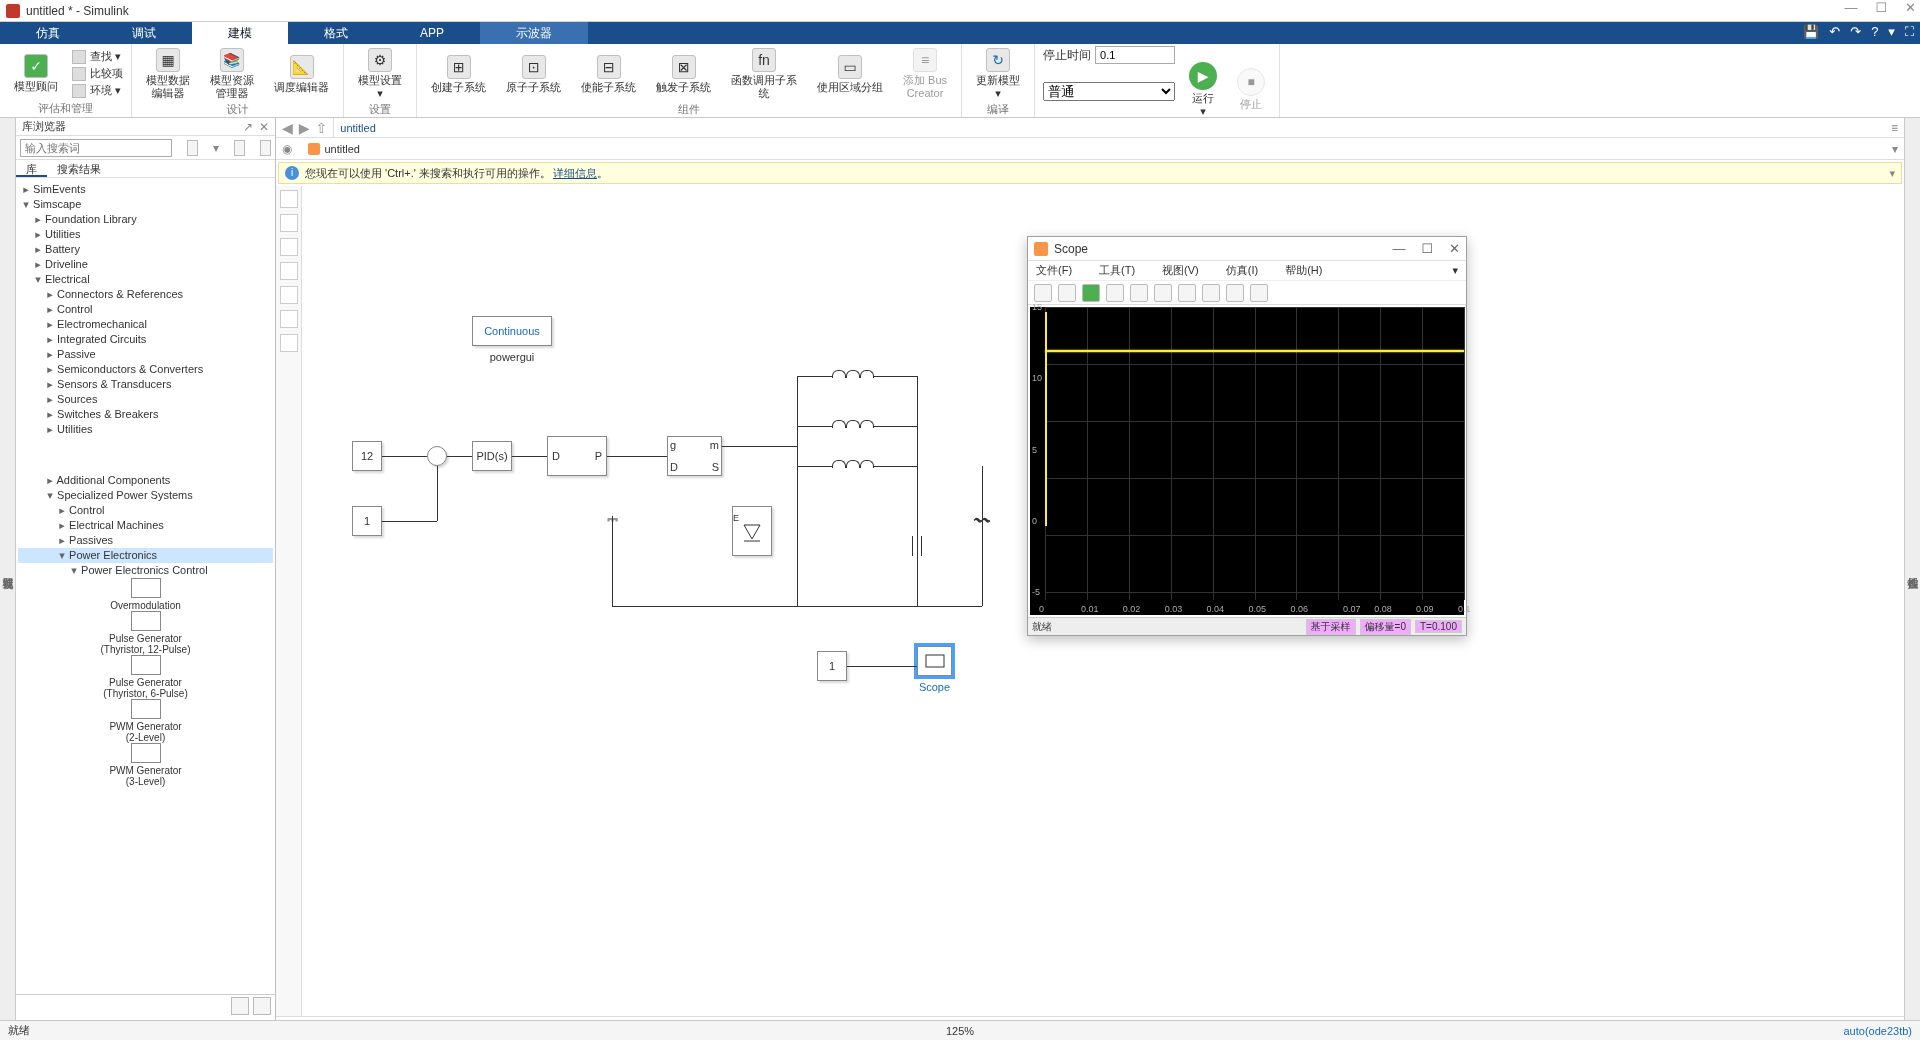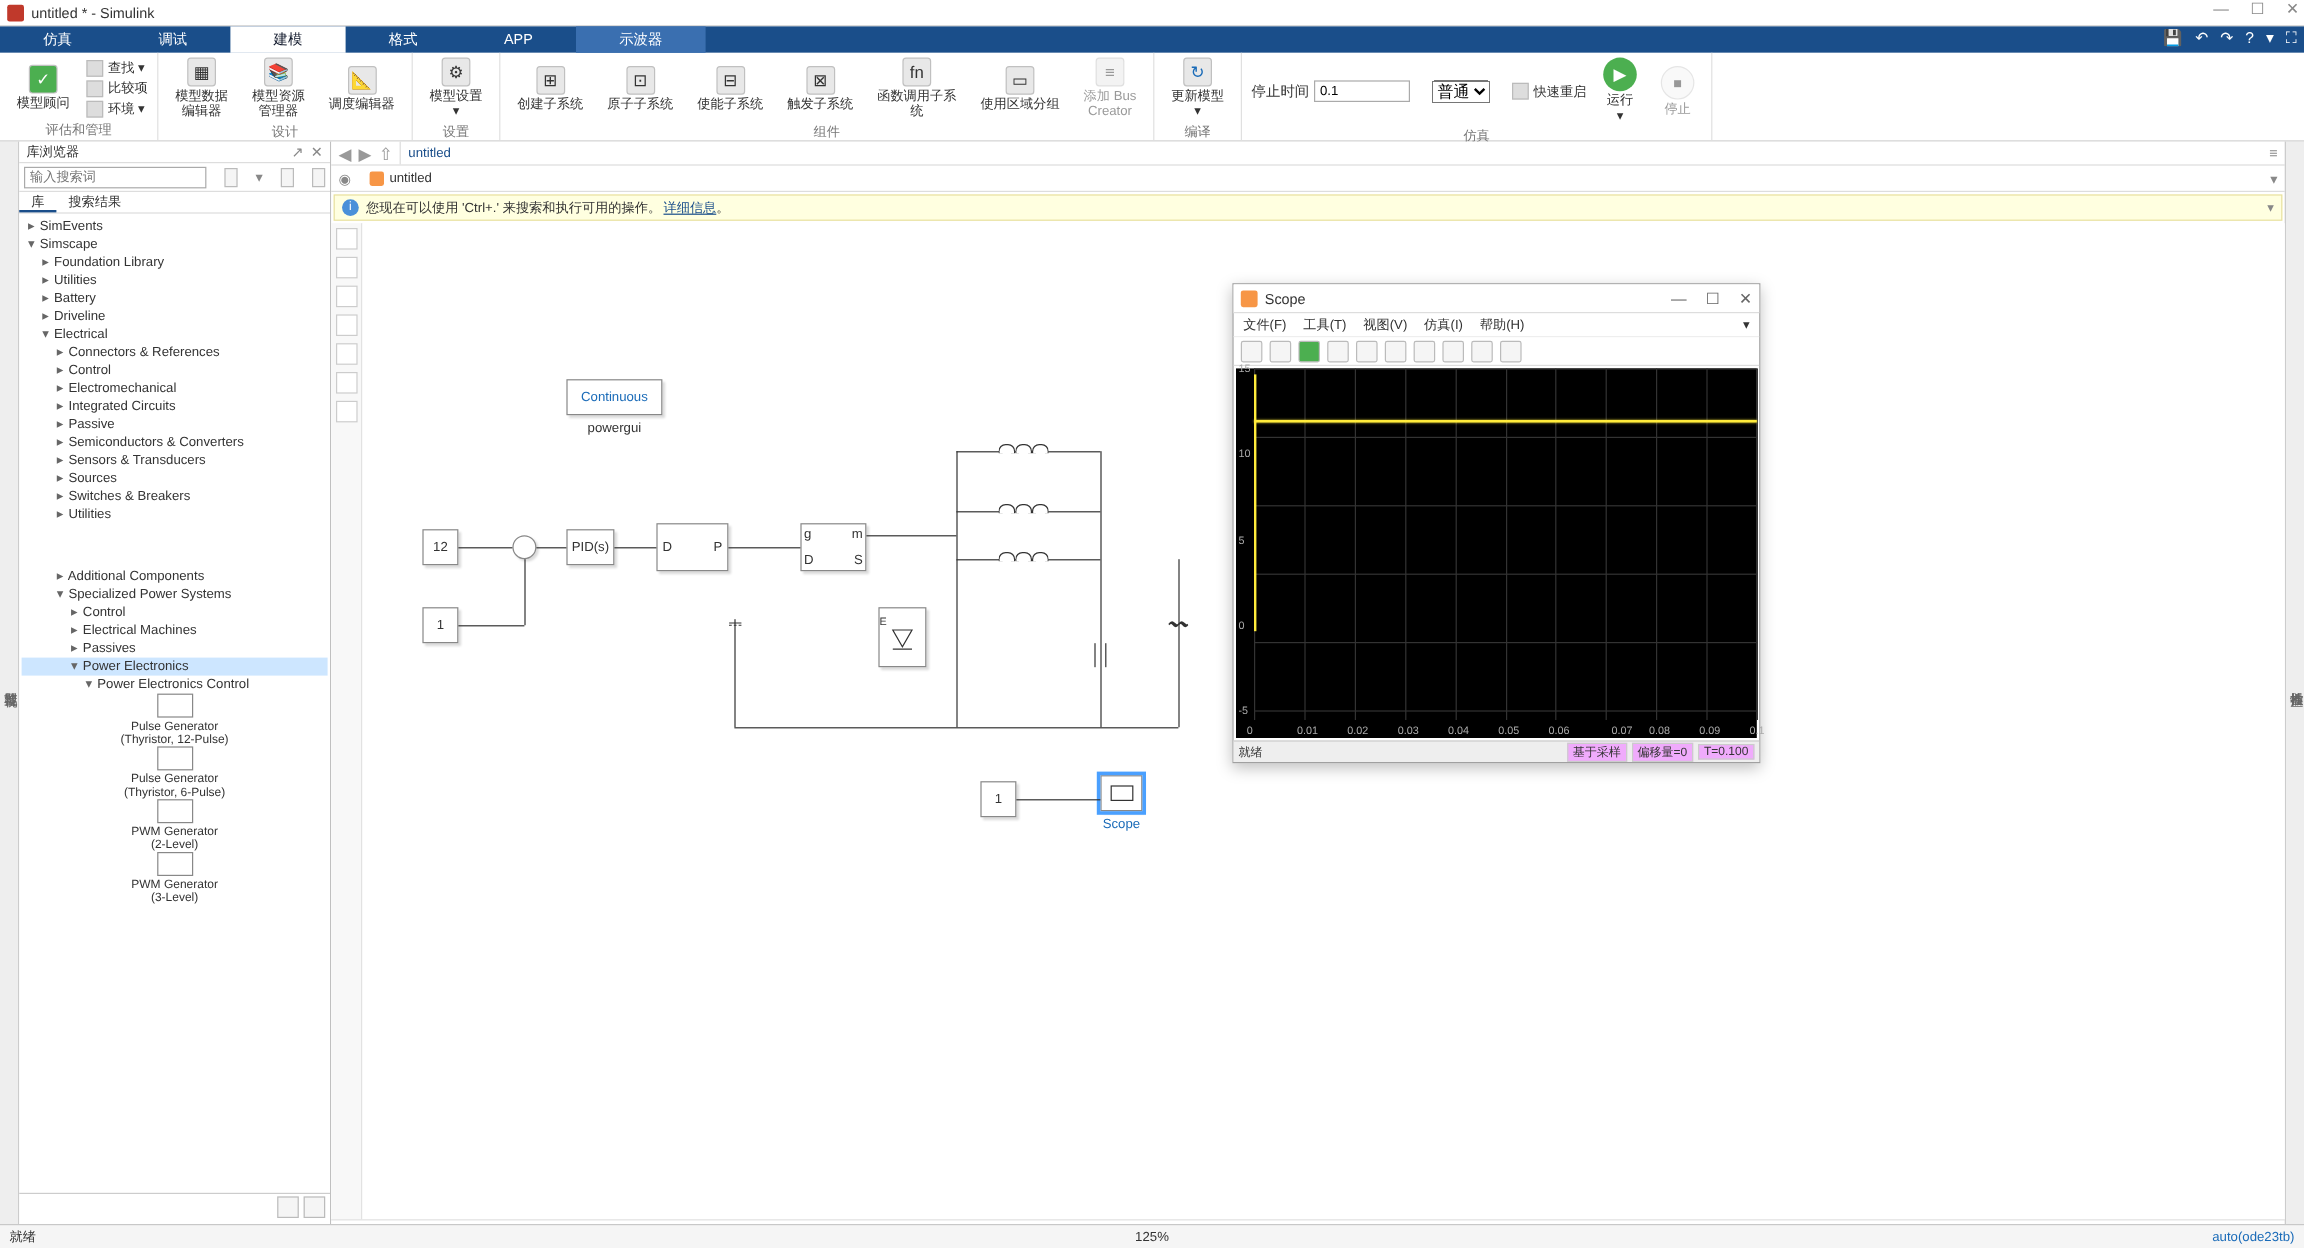--- a/index.html
+++ b/index.html
@@ -82,21 +82,21 @@
 .mlabel { position:absolute; font-size:11px; text-align:center; color:#333; }
 .wire { position:absolute; background:#333; }
 .indu { position:absolute; border:1px solid #333; border-bottom:none; border-radius:6px 6px 0 0; width:14px; height:8px; background:#fff; }
 .highlight { outline:3px solid #4aa0ff; }
 
 
 .scope { position:absolute; background:#fff; border:1px solid #a0a0a0; box-shadow:0 4px 12px rgba(0,0,0,0.25); display:flex; flex-direction:column; }
 .scope .stitle { height:24px; background:#fff; display:flex; align-items:center; padding:0 6px; border-bottom:1px solid #ddd; }
 .scope .stitle .slogo { width:14px; height:14px; background:#f79646; margin-right:6px; border-radius:2px; }
 .scope .stitle .swin { margin-left:auto; display:flex; gap:16px; color:#666; font-size:13px; }
-.scope .smenu { height:20px; display:flex; gap:14px; padding:0 8px; font-size:11px; align-items:center; border-bottom:1px solid #eee; }
+.scope .smenu { height:20px; display:flex; gap:27px; padding:0 8px; font-size:11px; align-items:center; border-bottom:1px solid #eee; }
 .scope .stool { height:24px; display:flex; gap:6px; padding:2px 6px; border-bottom:1px solid #ddd; align-items:center; }
 .scope .stool div { width:18px; height:18px; border:1px solid #bbb; background:#f5f5f5; border-radius:2px; }
 .scope .stool .play { background:#4caf50; }
 .scope .splot { flex:1; background:#000; position:relative; margin:2px; }
 .scope .grid-v { position:absolute; top:0; bottom:15px; width:1px; background:#333; }
 .scope .grid-h { position:absolute; left:15px; right:0; height:1px; background:#333; }
 .scope .trace { position:absolute; height:1px; background:#ffeb3b; box-shadow:0 0 2px #ffeb3b; }
 .scope .ytick { position:absolute; left:2px; font-size:9px; color:#aaa; }
 .scope .xtick { position:absolute; bottom:1px; font-size:9px; color:#aaa; }
 .scope .sstatus { height:18px; background:#eee; border-top:1px solid #ccc; display:flex; align-items:center; font-size:10px; padding:0 4px; }
@@ -236,21 +236,21 @@
           <div class="ricon" style="color:#1a6bb8">↻</div>
           <div class="rtxt">更新模型
 ▾</div>
         </div>
     </div>
     <div class="rgroup-label">编译</div>
   </div>
 
   <div class="rgroup">
     <div class="rgroup-body">
-      <div style="display:flex;flex-direction:row;gap:18px">
+      <div style="display:flex;flex-direction:column;gap:18px">
         <div class="stopfield">
             <span>停止时间</span>
             <input value="0.1" style="">
           </div>
         <select><option>普通</option></select>
         <div class="smallrow">
             <div class="sicon"></div>
             <span>快速重启</span>
           </div>
       </div>
@@ -308,20 +308,24 @@
         <div class="tn" style="padding-left: 28px;"><span class="ic">▸</span> Sources</div>
         <div class="tn" style="padding-left: 28px;"><span class="ic">▸</span> Switches &amp; Breakers</div>
         <div class="tn" style="padding-left: 28px;"><span class="ic">▸</span> Utilities</div>
         <div class="tn" style="padding-left: 28px; margin-top: 36px;"><span class="ic">▸</span> Additional Components</div>
         <div class="tn" style="padding-left: 28px;"><span class="ic">▾</span> Specialized Power Systems</div>
         <div class="tn" style="padding-left: 40px;"><span class="ic">▸</span> Control</div>
         <div class="tn" style="padding-left: 40px;"><span class="ic">▸</span> Electrical Machines</div>
         <div class="tn" style="padding-left: 40px;"><span class="ic">▸</span> Passives</div>
         <div class="tn sel" style="padding-left: 40px;"><span class="ic">▾</span> Power Electronics</div>
         <div class="tn" style="padding-left: 52px;"><span class="ic">▾</span> Power Electronics Control</div>
+        <div class="blk">
+          <div class="blkimg"></div>
+          <div class="blklbl">Overmodulation</div>
+        </div>
         <div class="blk">
           <div class="blkimg"></div>
           <div class="blklbl">Pulse Generator
 (Thyristor, 12-Pulse)</div>
         </div>
         <div class="blk">
           <div class="blkimg"></div>
           <div class="blklbl">Pulse Generator
 (Thyristor, 6-Pulse)</div>
         </div>

